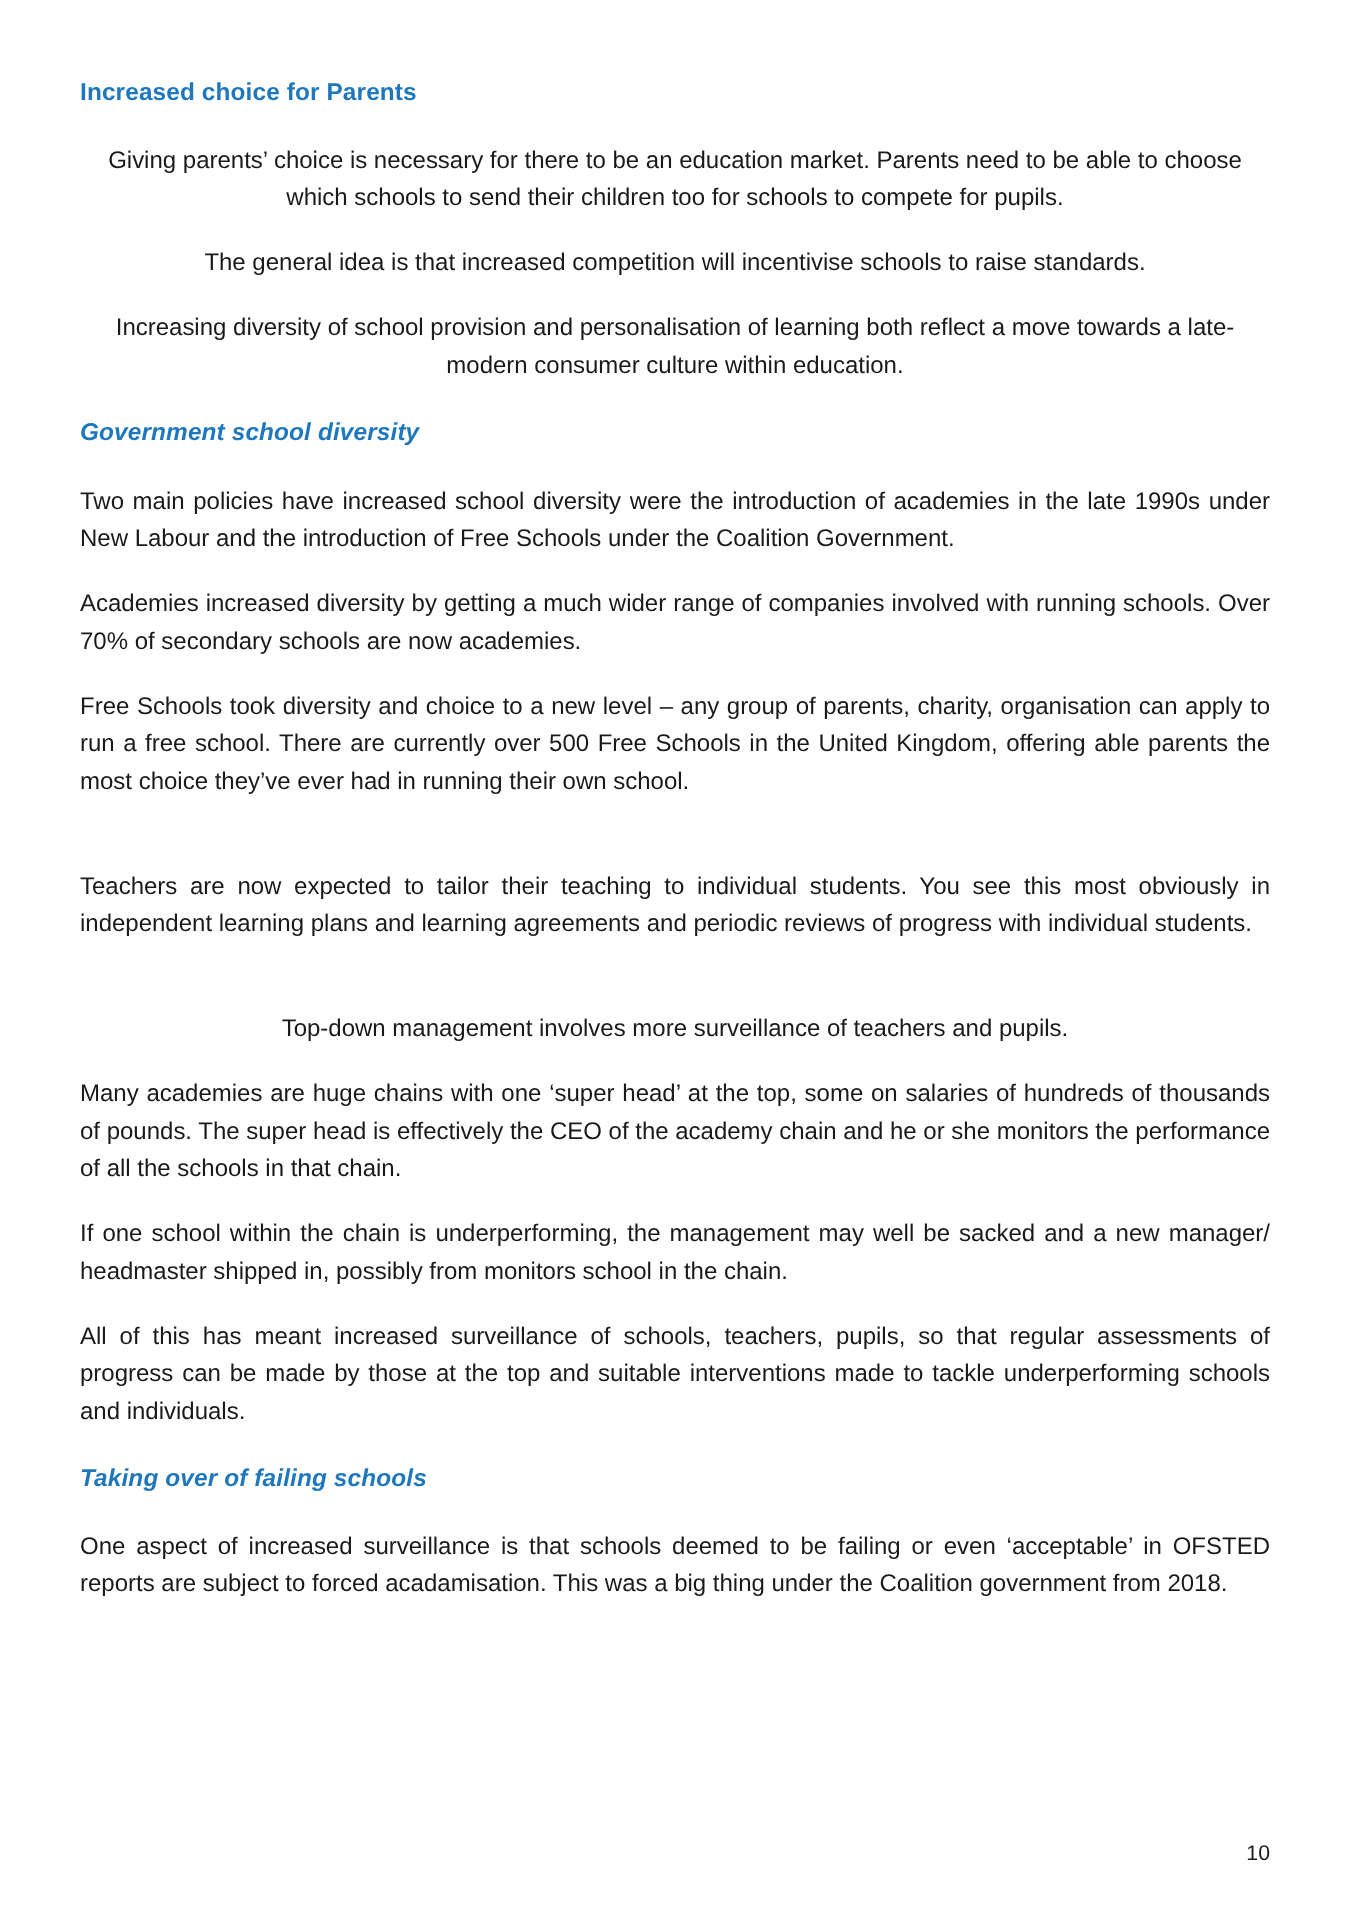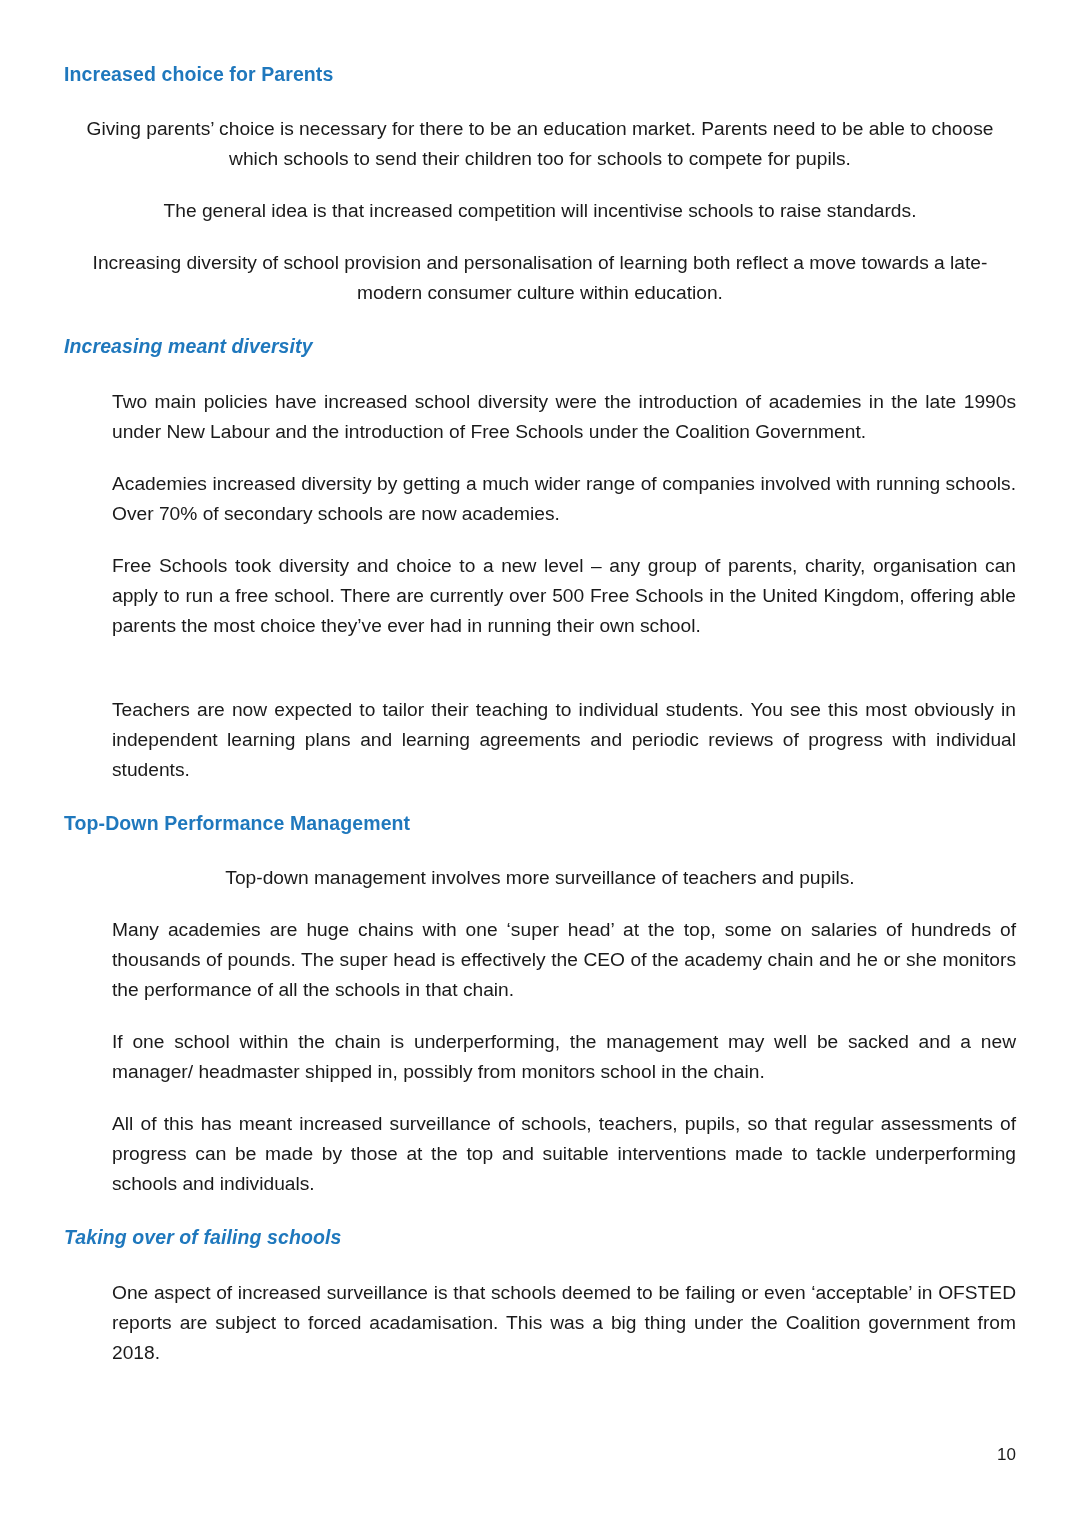--- a/index.html
+++ b/index.html
@@ -50,32 +50,31 @@
     font-size: 19.2px;
     line-height: 30px;
     color: #1a1a1a;
     margin: 0;
     padding: 0;
     text-align: center;
   }
   p.body-text.justified {
     text-align: justify;
     text-justify: inter-word;
-    margin-left: 48px;
   }
   
   .sp-after-heading { height: 28px; }
   .sp-para { height: 22px; }
   .sp-before-heading { height: 26px; }
   .sp-after-subheading { height: 28px; }
 
   .page-number {
     position: absolute;
     right: 64px;
-    bottom: 64px;
+    bottom: 36px;
     font-size: 17px;
     color: #1a1a1a;
     line-height: 1;
   }
 </style>
 </head>
 <body>
 
 <div class="page">
   <div class="content">
@@ -85,38 +84,37 @@
 
     <p class="body-text">Giving parents’ choice is necessary for there to be an education market. Parents need to be able to choose which schools to send their children too for schools to compete for pupils.</p>
     <div class="sp-para"></div>
 
     <p class="body-text">The general idea is that increased competition will incentivise schools to raise standards.</p>
     <div class="sp-para"></div>
 
     <p class="body-text">Increasing diversity of school provision and personalisation of learning both reflect a move towards a late-modern consumer culture within education.</p>
     <div class="sp-before-heading"></div>
 
-    <h3 class="sub-heading">Increasing meant diversity</h3>
+    <h3 class="sub-heading">Government school diversity</h3>
     <div class="sp-after-subheading"></div>
 
     <p class="body-text justified">Two main policies have increased school diversity were the introduction of academies in the late 1990s under New Labour and the introduction of Free Schools under the Coalition Government.</p>
     <div class="sp-para"></div>
 
     <p class="body-text justified">Academies increased diversity by getting a much wider range of companies involved with running schools. Over 70% of secondary schools are now academies.</p>
     <div class="sp-para"></div>
 
     <p class="body-text justified">Free Schools took diversity and choice to a new level – any group of parents, charity, organisation can apply to run a free school. There are currently over 500 Free Schools in the United Kingdom, offering able parents the most choice they’ve ever had in running their own school.</p>
     <div class="sp-before-heading"></div>
 
     <div class="sp-after-subheading"></div>
 
     <p class="body-text justified">Teachers are now expected to tailor their teaching to individual students. You see this most obviously in independent learning plans and learning agreements and periodic reviews of progress with individual students.</p>
     <div class="sp-before-heading"></div>
 
-    <h2 class="section-heading">Top-Down Performance Management</h2>
     <div class="sp-after-heading"></div>
 
     <p class="body-text">Top-down management involves more surveillance of teachers and pupils.</p>
     <div class="sp-para"></div>
 
     <p class="body-text justified">Many academies are huge chains with one ‘super head’ at the top, some on salaries of hundreds of thousands of pounds. The super head is effectively the CEO of the academy chain and he or she monitors the performance of all the schools in that chain.</p>
     <div class="sp-para"></div>
 
     <p class="body-text justified">If one school within the chain is underperforming, the management may well be sacked and a new manager/ headmaster shipped in, possibly from monitors school in the chain.</p>
     <div class="sp-para"></div>

